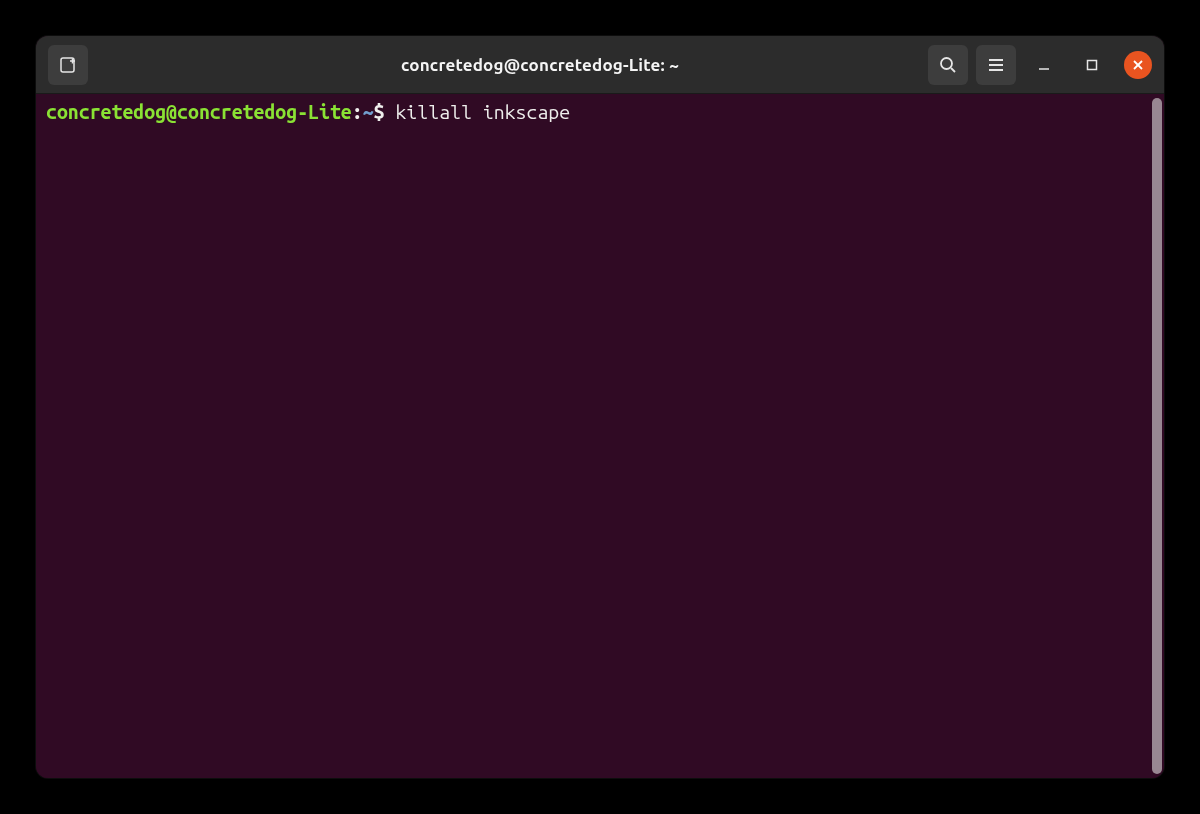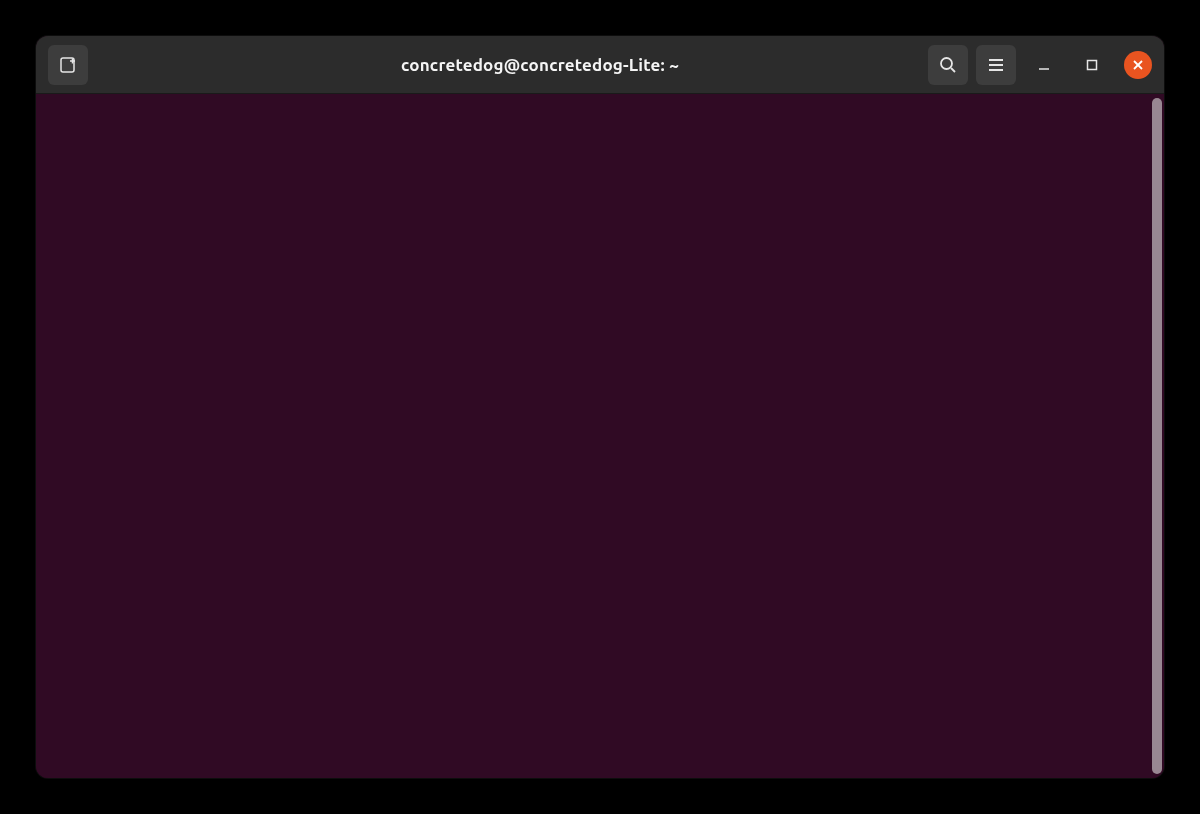--- a/index.html
+++ b/index.html
@@ -168,15 +168,16 @@
           <svg width="14" height="14" viewBox="0 0 14 14" stroke="#fff" stroke-width="1.8">
             <line x1="3" y1="3" x2="11" y2="11"></line>
             <line x1="11" y1="3" x2="3" y2="11"></line>
           </svg>
         </span>
       </div>
     </div>
   </div>
 
   <div class="terminal">
+    <div class="line"><span class="user-host">concretedog@concretedog-Lite</span><span class="colon">:</span><span class="path">~</span><span class="dollar">$</span><span class="cmd"> killall inkscape</span></div>
     <div class="scrollbar"></div>
   </div>
 </div>
 
 </body></html>

